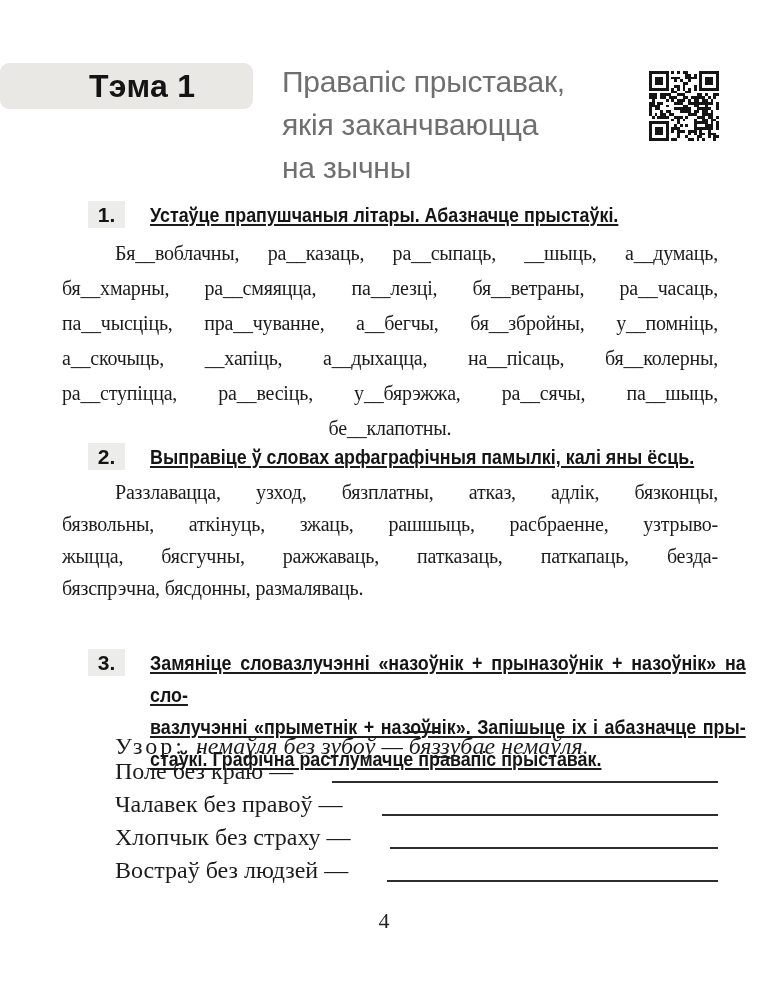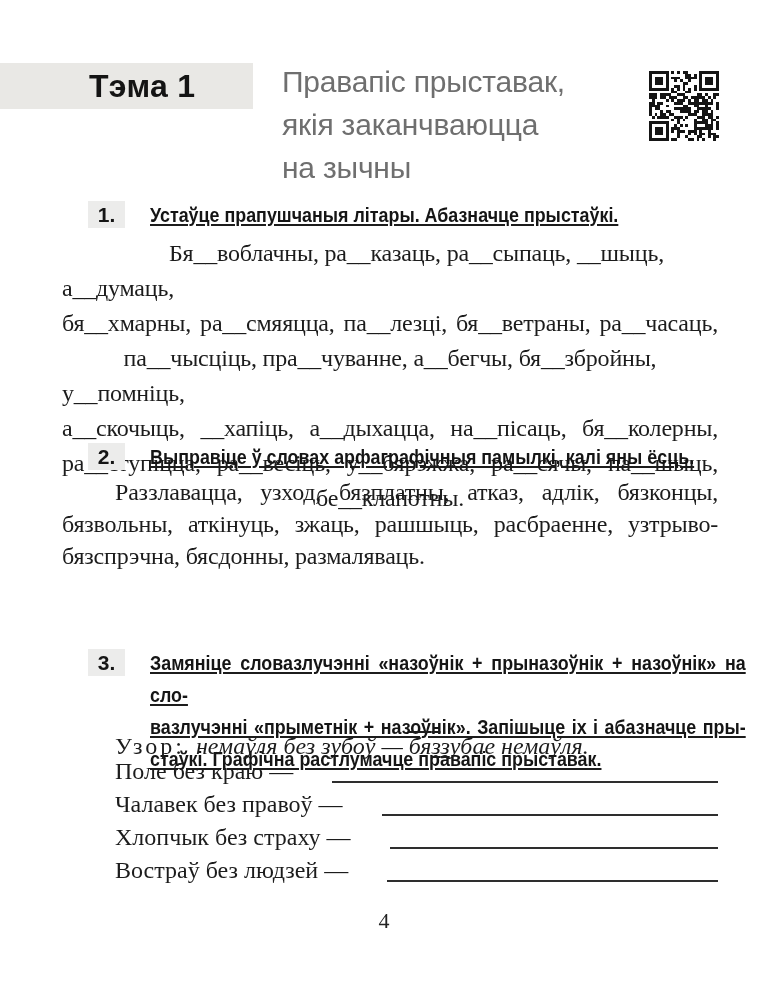--- a/index.html
+++ b/index.html
@@ -1,41 +1,41 @@
 <!DOCTYPE html>
 <html><head>
 <meta charset="utf-8">
 <style>
   html,body { margin:0; padding:0; }
   body { width:768px; height:1000px; background:#ffffff; overflow:hidden; }
   #page { position:relative; width:768px; height:1000px; background:#ffffff;
           font-family:"Liberation Serif", serif; color:#1c1c1c; }
 
   
-  .band { position:absolute; left:0; top:63px; width:253px; height:46px; background:#e9e8e5; }
+  .band { position:absolute; left:0; top:63px; width:253px; height:46px; background:#e9e8e5;border-radius:9px; }
   .theme { padding-left:89px; font-family:"Liberation Sans", sans-serif; font-weight:bold;
            font-size:32px; line-height:46px; color:#141414; letter-spacing:0.3px; }
   .title { position:absolute; left:282px; top:60px; width:360px;
            font-family:"Liberation Sans", sans-serif; font-size:30px; line-height:43px;
            color:#6f6f6f; letter-spacing:-0.2px; }
   .qr { position:absolute; left:649px; top:71px; width:70px; height:70px; }
 
   
   .ex-head { position:absolute; left:88px; display:flex; align-items:flex-start; }
   .num-box { flex:none; background:#ececeb; width:37px; height:27px; margin-top:2px;
              text-align:center; font-family:"Liberation Sans", sans-serif; font-weight:bold;
              font-size:21px; line-height:27px; color:#151515; }
   .instr-wrap { margin-left:25px; width:596px;text-decoration:underline; }
   .instr { width:700px; transform:scaleX(0.851); transform-origin:0 0;
            font-family:"Liberation Sans", sans-serif; font-weight:bold;
            font-size:21px; line-height:32px; color:#151515; }
   .instr .j { text-align:justify; text-align-last:justify; }
 
   
-  .para { position:absolute; left:62px; width:656px; font-size:24px; letter-spacing:-0.2px; }
+  .para { position:absolute; left:62px; width:656px; font-size:20px; letter-spacing:-0.2px; }
   .para .ln { white-space:normal; }
   .j { text-align:justify; text-align-last:justify; }
   .indent { text-indent:53px; }
   #para1 { top:236px; } #para1 .ln { line-height:35px;text-align:center; }
   #para2 { top:476px; } #para2 .ln { line-height:32px; }
 
   
   .sample { position:absolute; left:115px; top:729px; width:603px;
             font-size:24px; line-height:34px; }
   .sample-label { letter-spacing:3px; margin-right:11px; }
@@ -415,20 +415,21 @@
     <div class="num-box">2.</div>
     <div class="instr-wrap">
         <div class="instr">
       <div>Выправіце ў словах арфаграфічныя памылкі, калі яны ёсць.</div>
     </div>
       </div>
   </div>
   <div class="para" id="para2">
     <div class="ln j indent">Раззлавацца, узход, бязплатны, атказ, адлік, бязконцы,</div>
     <div class="ln j">бязвольны, аткінуць, зжаць, рашшыць, расбраенне, узтрыво-</div>
+    <div class="ln j">жыцца, бясгучны, ражжаваць, патказаць, паткапаць, безда-</div>
     <div class="ln">бязспрэчна, бясдонны, размаляваць.</div>
   </div>
 
   <div class="ex-head" style="top:647px">
     <div class="num-box">3.</div>
     <div class="instr-wrap">
         <div class="instr">
       <div class="j">Замяніце словазлучэнні «назоўнік + прыназоўнік + назоўнік» на сло-</div>
       <div class="j">вазлучэнні «прыметнік + назоўнік». Запішыце іх і абазначце пры-</div>
       <div>стаўкі. Графічна растлумачце правапіс прыставак.</div>

